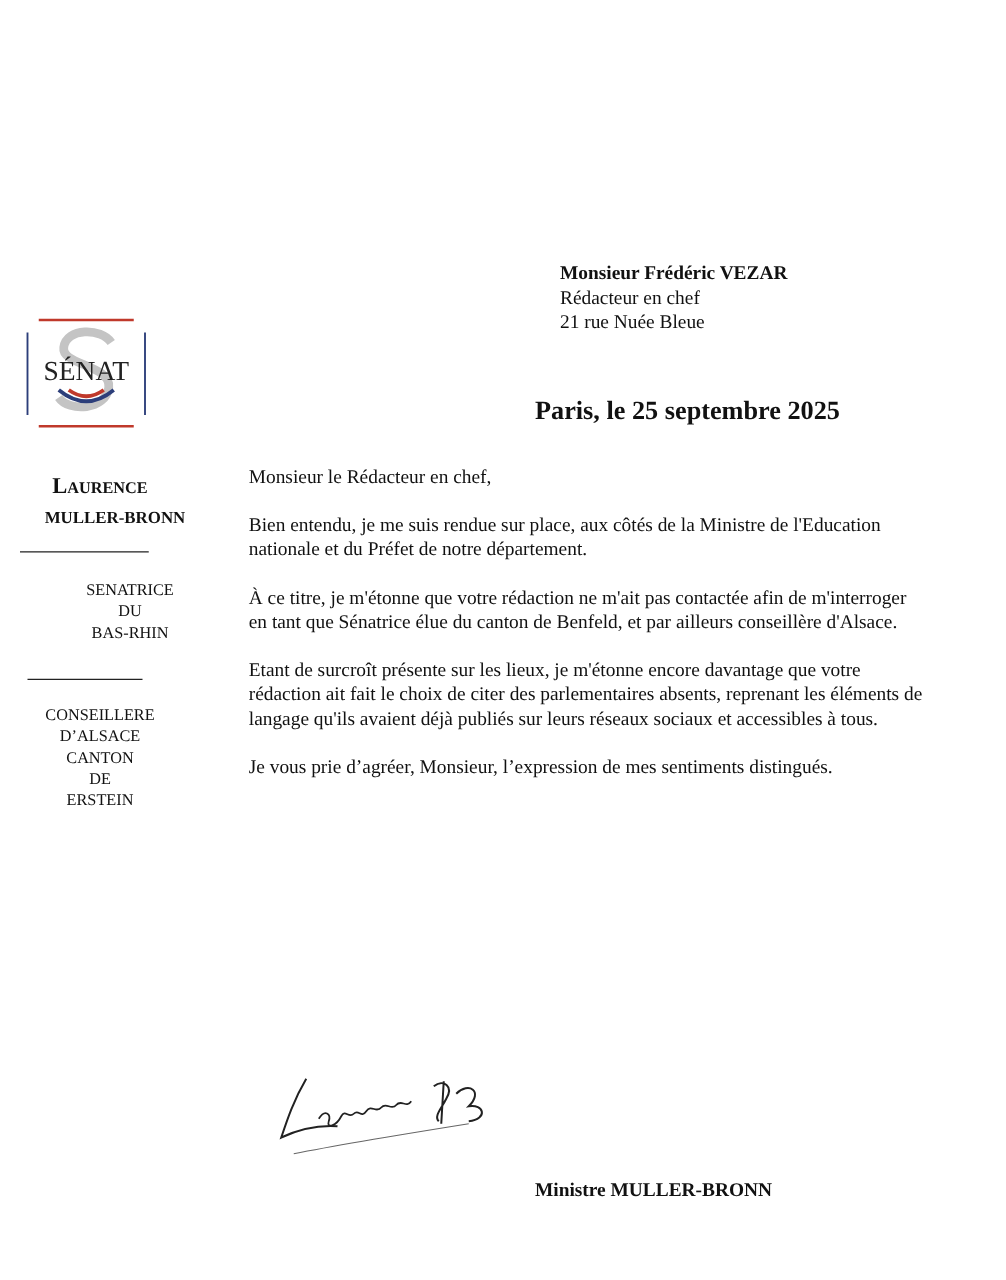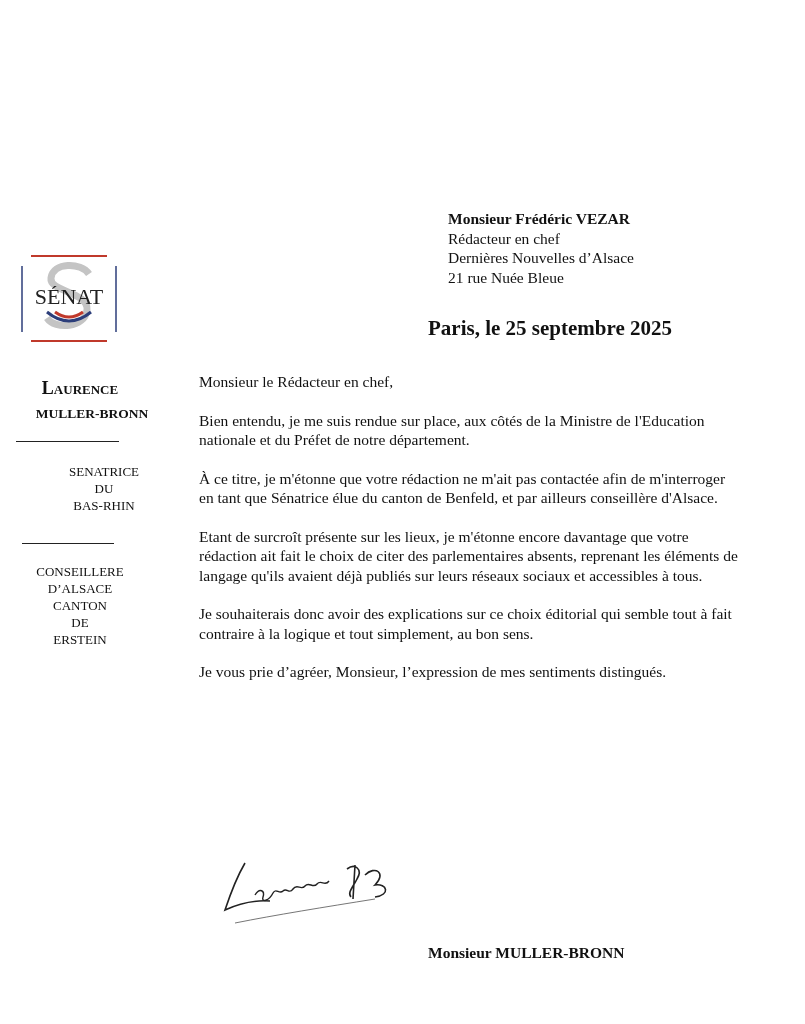--- a/index.html
+++ b/index.html
@@ -49,41 +49,39 @@
   <div>CONSEILLERE</div>
   <div>D’ALSACE</div>
   <div>CANTON</div>
   <div>DE</div>
   <div>ERSTEIN</div>
 </div>
 
 <div class="abs recipient">
   <div class="strong">Monsieur Frédéric VEZAR</div>
   <div>Rédacteur en chef</div>
-  <div>Dernières Nouvelles d’Alsace</div>
   <div>21 rue Nuée Bleue</div>
 </div>
 
 <div class="abs date">Paris, le 25 septembre 2025</div>
 
 <div class="abs body">
   <p>Monsieur le Rédacteur en chef,</p>
   <p>Bien entendu, je me suis rendue sur place, aux côtés de la Ministre de l'Education nationale et du Préfet de notre département.</p>
   <p>À ce titre, je m'étonne que votre rédaction ne m'ait pas contactée afin de m'interroger en tant que Sénatrice élue du canton de Benfeld, et par ailleurs conseillère d'Alsace.</p>
   <p>Etant de surcroît présente sur les lieux, je m'étonne encore davantage que votre rédaction ait fait le choix de citer des parlementaires absents, reprenant les éléments de langage qu'ils avaient déjà publiés sur leurs réseaux sociaux et accessibles à tous.</p>
-  <p>Je souhaiterais donc avoir des explications sur ce choix éditorial qui semble tout à fait contraire à la logique et tout simplement, au bon sens.</p>
   <p>Je vous prie d’agréer, Monsieur, l’expression de mes sentiments distingués.</p>
 </div>
 
 <div class="abs signature">
   <svg width="210" height="70" viewBox="0 0 210 70">
     <path d="M30 8 C 20 25, 15 40, 10 55 C 25 48, 40 45, 55 46" fill="none" stroke="#222" stroke-width="1.6"></path>
     <path d="M40 40 c 5 -8 10 -4 8 2 c -2 6 6 4 10 -4 c 3 -6 6 2 10 -2 c 4 -4 6 4 10 -2 c 4 -6 8 2 12 -3 c 4 -5 8 3 12 -2 c 4 -5 8 3 12 -3" fill="none" stroke="#222" stroke-width="1.4"></path>
     <path d="M132 14 C 140 8, 148 14, 142 24 C 138 32, 132 38, 136 42 M140 10 L 138 44 M150 20 C 160 10, 172 18, 160 30 C 172 28, 176 40, 160 42" fill="none" stroke="#222" stroke-width="1.6"></path>
     <path d="M20 68 C 60 60, 110 52, 160 44" fill="none" stroke="#666" stroke-width="0.9"></path>
   </svg>
 </div>
 
-<div class="abs signer">Monsieur MULLER-BRONN</div>
+<div class="abs signer">Ministre MULLER-BRONN</div>
 
 <div class="abs corner-mark">
   
 </div>
 
 </body></html>

